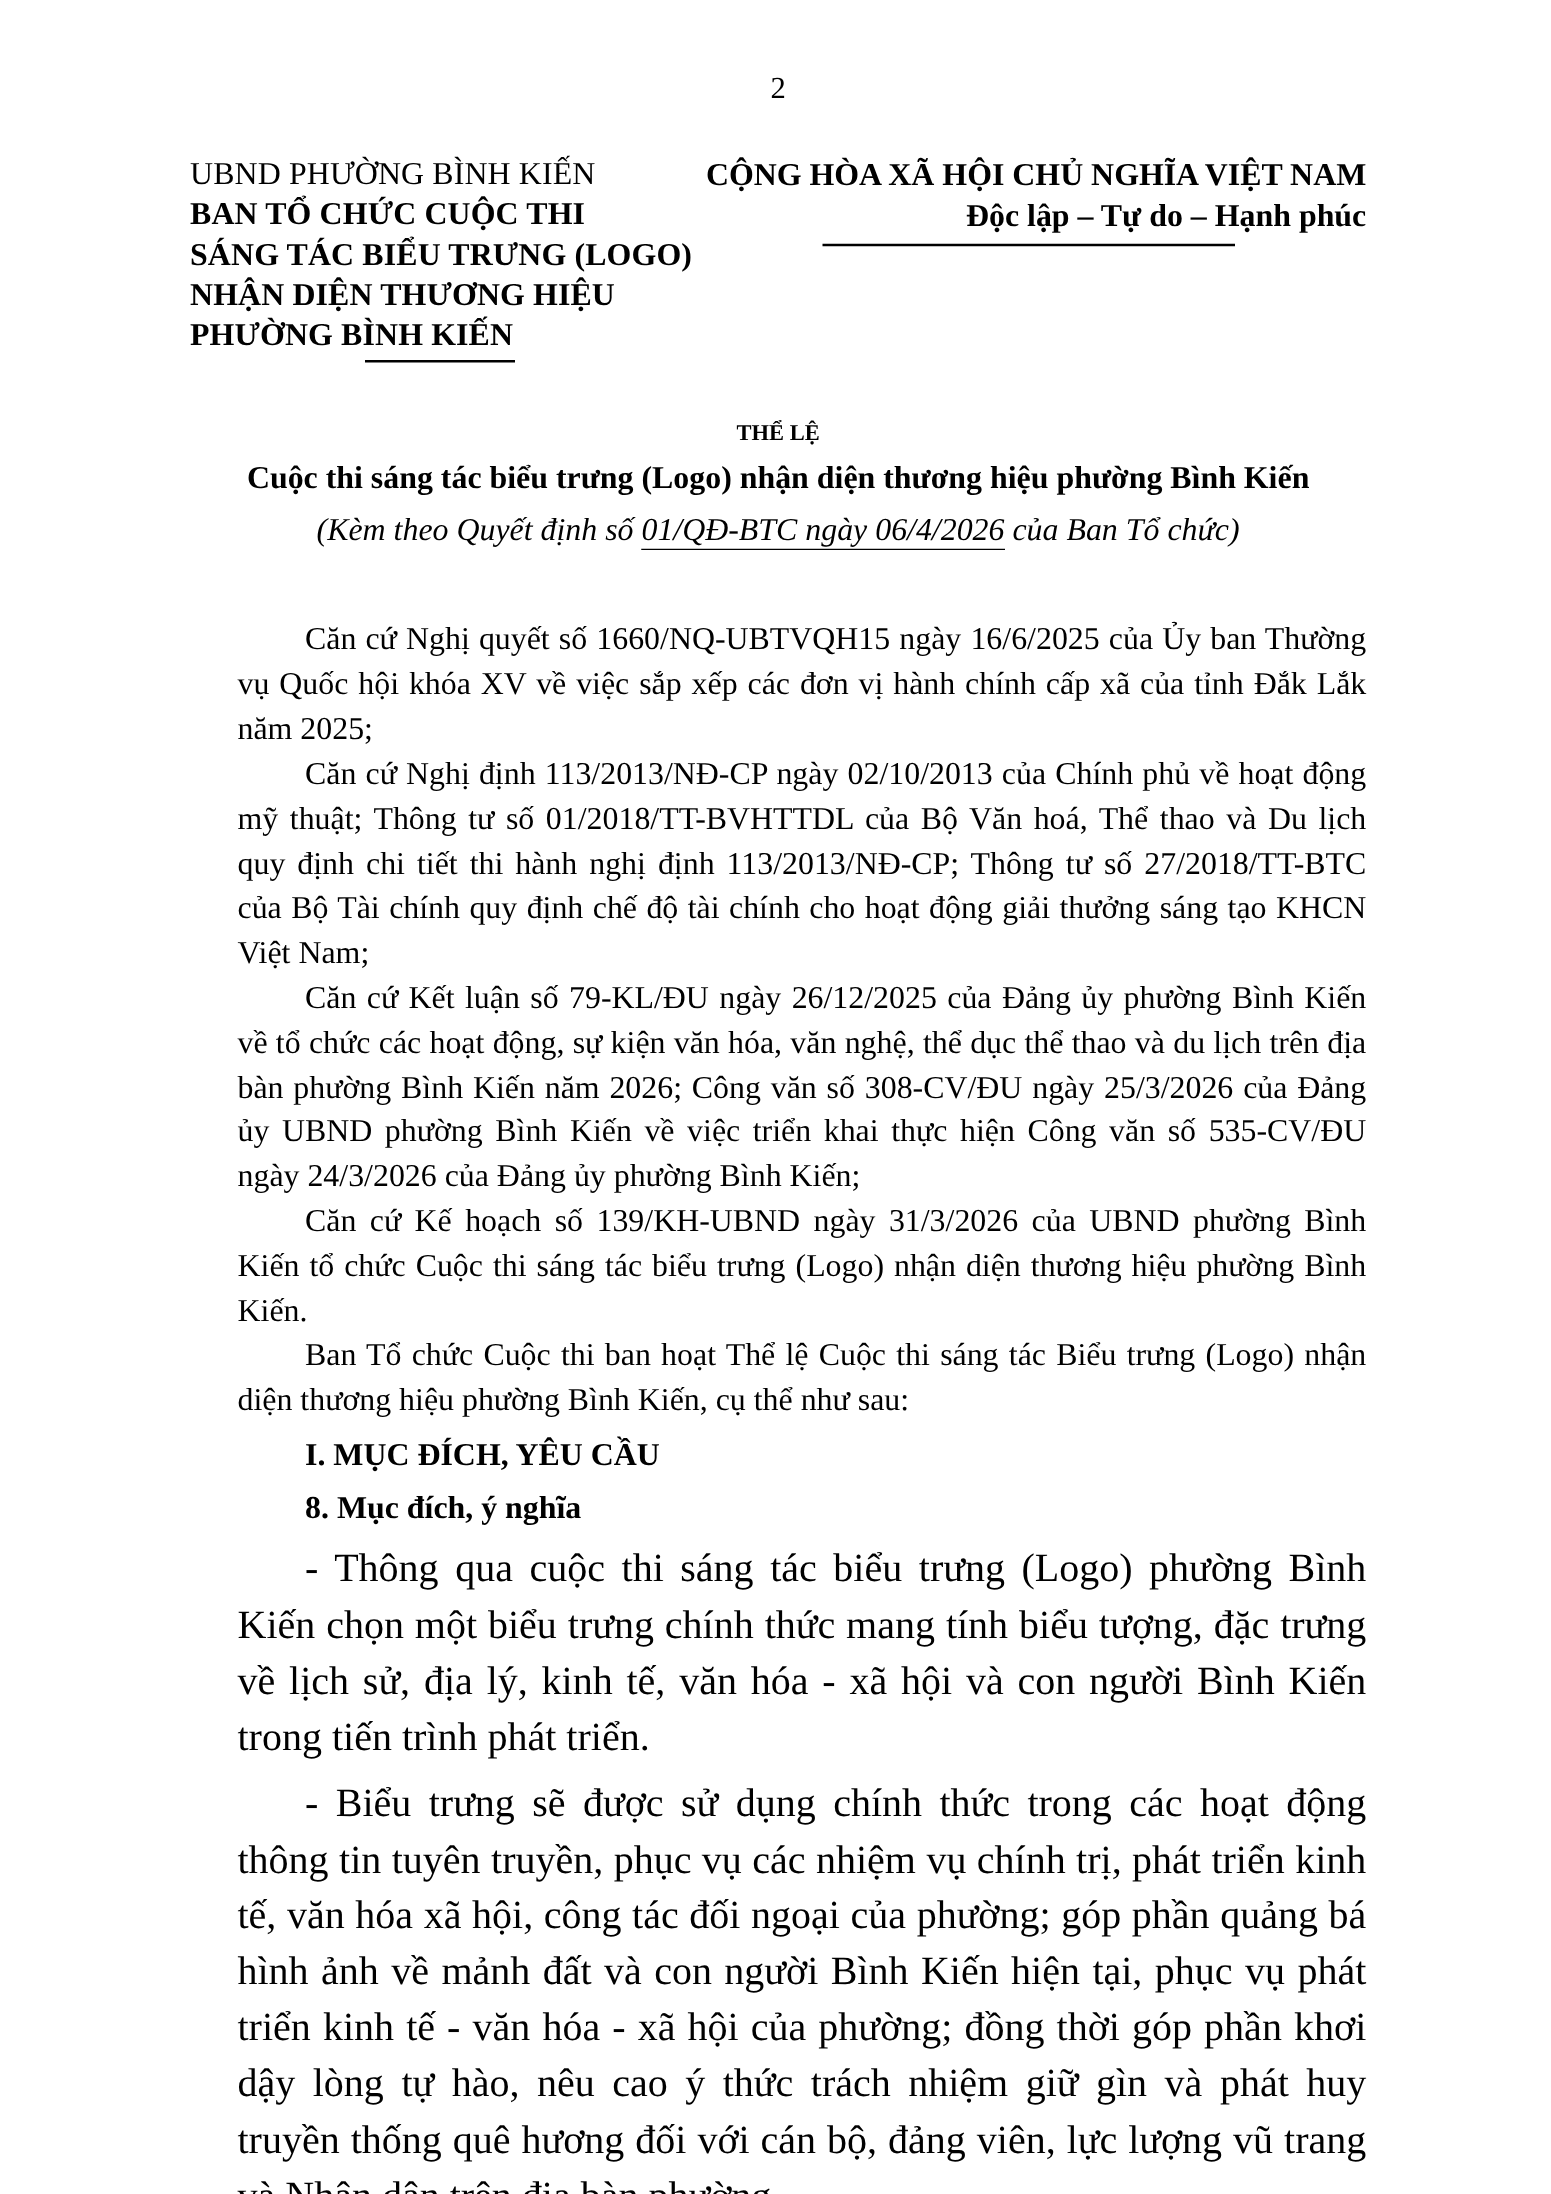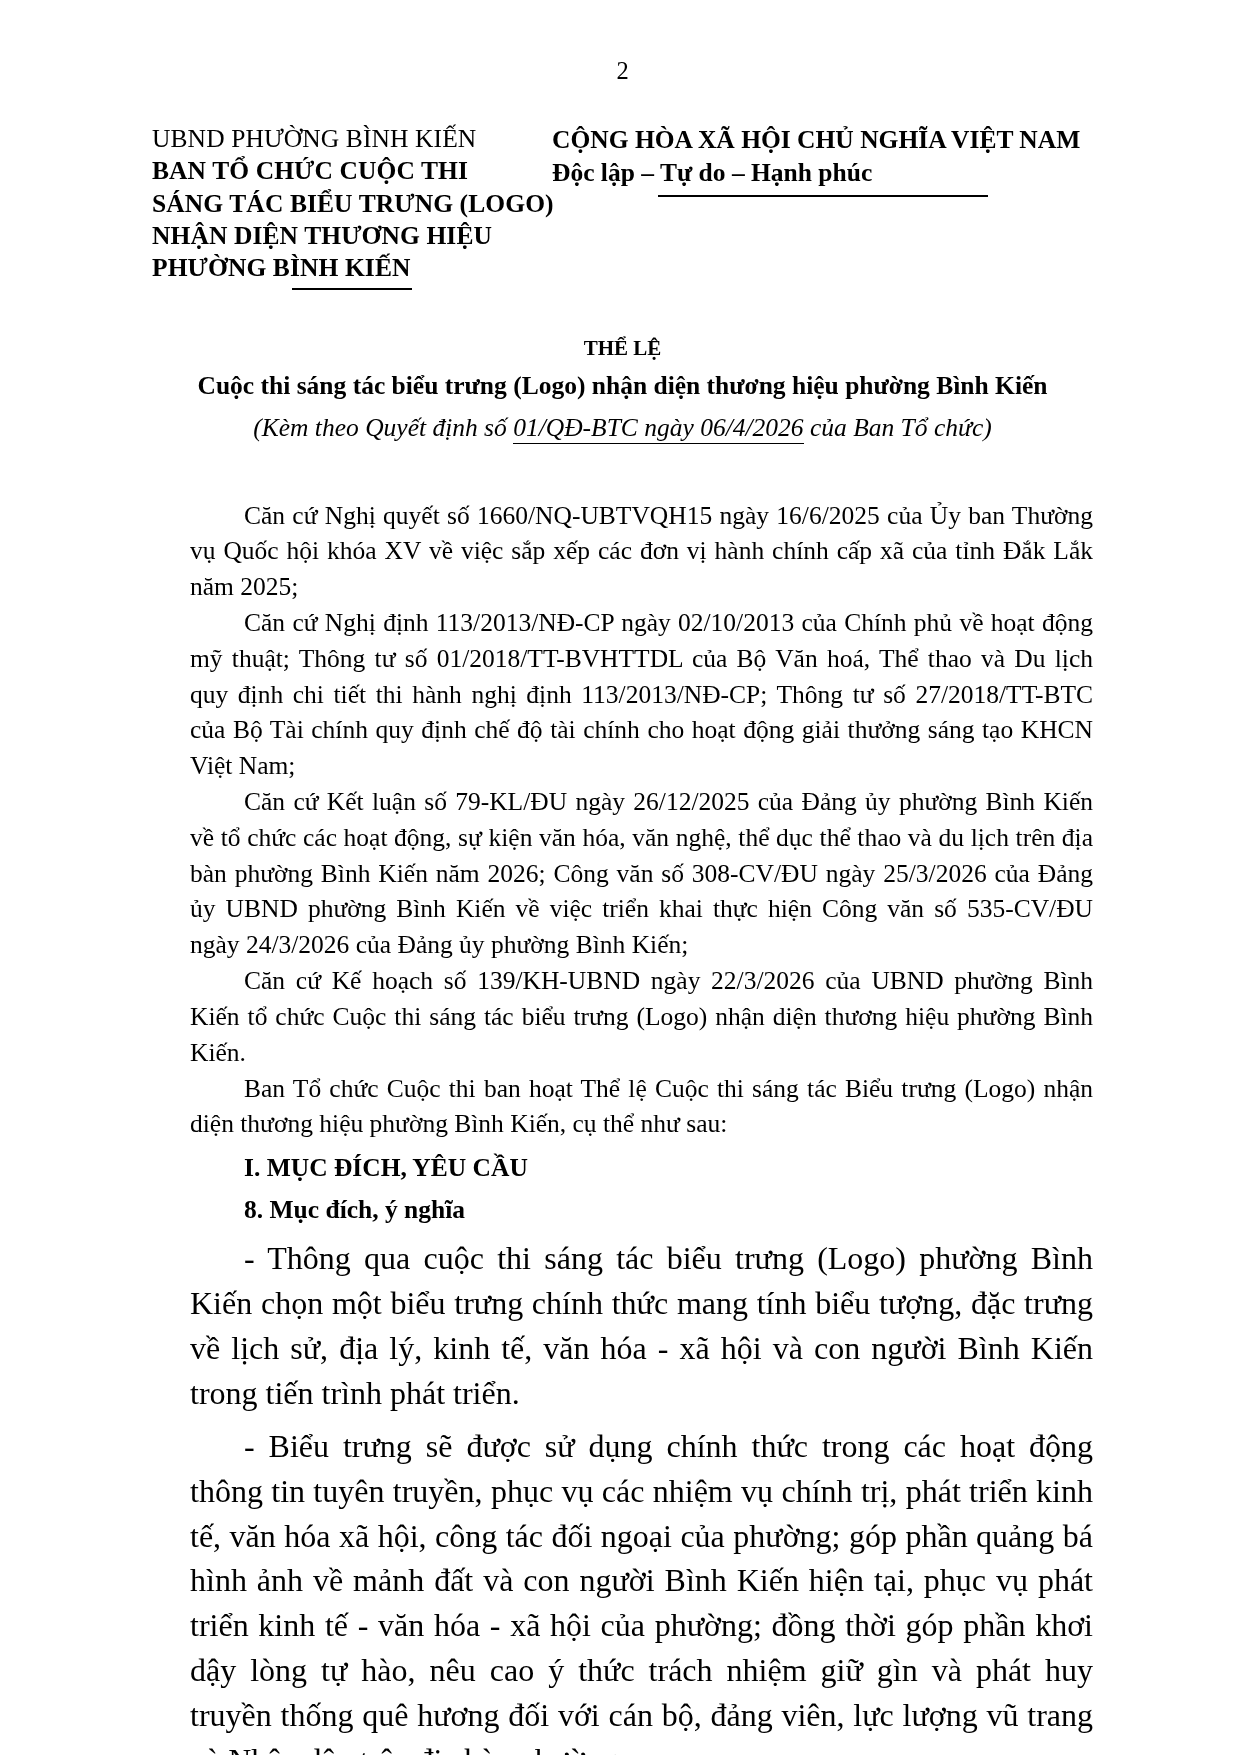--- a/index.html
+++ b/index.html
@@ -36,21 +36,21 @@
     justify-content: flex-start;
     margin: 0 0 14px 0;
   }
   .header-left {
     width: 400px;
     text-align: left;
     flex: 0 0 auto;
   }
   .header-right {
     flex: 1 1 auto;
-    text-align: left;
+    text-align: right;
     padding-top: 0px;
   }
   .hdr-line {
     font-size: 25.5px;
     line-height: 1.27;
     letter-spacing: 0.1px;
     white-space: nowrap;
   }
   .hdr-line.bold {
     font-weight: bold;
@@ -79,21 +79,21 @@
     line-height: 1.35;
     white-space: nowrap;
   }
 
   
   .title-block {
     text-align: center;
     margin: 44px 0 0 0;
   }
   .doc-title {
-    font-size: 21px;
+    font-size: 18px;
     font-weight: bold;
     line-height: 1.35;
     margin: 0;
   }
   .doc-subtitle {
     font-size: 25.5px;
     font-weight: bold;
     line-height: 1.4;
     margin: 6px 0 0 0;
   }
@@ -170,21 +170,21 @@
   <div class="title-block">
     <div class="doc-title">THỂ LỆ</div>
     <div class="doc-subtitle">Cuộc thi sáng tác biểu trưng (Logo) nhận diện thương hiệu phường Bình Kiến</div>
     <div class="doc-attach"><span>(Kèm theo Quyết định số </span><span class="uline">01/QĐ-BTC  ngày 06/4/2026</span><span> của Ban Tổ chức)</span></div>
   </div>
 
   <div class="body-content">
     <p class="para">Căn cứ Nghị quyết số 1660/NQ-UBTVQH15 ngày 16/6/2025 của Ủy ban Thường vụ Quốc hội khóa XV về việc sắp xếp các đơn vị hành chính cấp xã của tỉnh Đắk Lắk năm 2025;</p>
     <p class="para">Căn cứ Nghị định 113/2013/NĐ-CP ngày 02/10/2013 của Chính phủ về hoạt động mỹ thuật; Thông tư số 01/2018/TT-BVHTTDL của Bộ Văn hoá, Thể thao và Du lịch quy định chi tiết thi hành nghị định 113/2013/NĐ-CP; Thông tư số 27/2018/TT-BTC của Bộ Tài chính quy định chế độ tài chính cho hoạt động giải thưởng sáng tạo KHCN Việt Nam;</p>
     <p class="para">Căn cứ Kết luận số 79-KL/ĐU ngày 26/12/2025 của Đảng ủy phường Bình Kiến về tổ chức các hoạt động, sự kiện văn hóa, văn nghệ, thể dục thể thao và du lịch trên địa bàn phường Bình Kiến năm 2026; Công văn số 308-CV/ĐU ngày 25/3/2026 của Đảng ủy UBND phường Bình Kiến về việc triển khai thực hiện Công văn số 535-CV/ĐU ngày 24/3/2026 của Đảng ủy phường Bình Kiến;</p>
-    <p class="para">Căn cứ Kế hoạch số 139/KH-UBND ngày 22/3/2026 của UBND phường Bình Kiến tổ chức Cuộc thi sáng tác biểu trưng (Logo) nhận diện thương hiệu phường Bình Kiến.</p>
+    <p class="para">Căn cứ Kế hoạch số 139/KH-UBND ngày 31/3/2026 của UBND phường Bình Kiến tổ chức Cuộc thi sáng tác biểu trưng (Logo) nhận diện thương hiệu phường Bình Kiến.</p>
     <p class="para">Ban Tổ chức Cuộc thi ban hoạt Thể lệ Cuộc thi sáng tác Biểu trưng (Logo) nhận diện thương hiệu phường Bình Kiến, cụ thể như sau:</p>
 
     <p class="heading">I. MỤC ĐÍCH, YÊU CẦU</p>
     <p class="heading sub">8. Mục đích, ý nghĩa</p>
 
     <p class="bullet">- Thông qua cuộc thi sáng tác biểu trưng (Logo) phường Bình Kiến chọn một biểu trưng chính thức mang tính biểu tượng, đặc trưng về lịch sử, địa lý, kinh tế, văn hóa - xã hội và con người Bình Kiến trong tiến trình phát triển.</p>
     <p class="bullet">- Biểu trưng sẽ được sử dụng chính thức trong các hoạt động thông tin tuyên truyền, phục vụ các nhiệm vụ chính trị, phát triển kinh tế, văn hóa xã hội, công tác đối ngoại của phường; góp phần quảng bá hình ảnh về mảnh đất và con người Bình Kiến hiện tại, phục vụ phát triển kinh tế - văn hóa - xã hội của phường; đồng thời góp phần khơi dậy lòng tự hào, nêu cao ý thức trách nhiệm giữ gìn và phát huy truyền thống quê hương đối với cán bộ, đảng viên, lực lượng vũ trang và Nhân dân trên địa bàn phường.</p>
   </div>
 
 </div>

